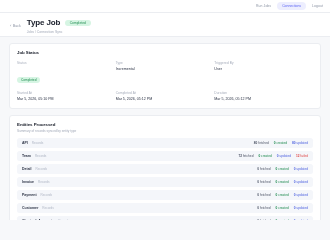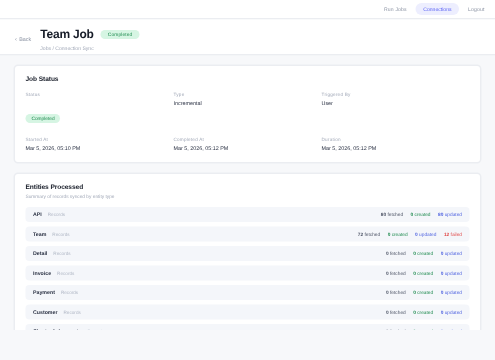--- a/index.html
+++ b/index.html
@@ -167,21 +167,21 @@
   <span class="nav-link">Logout</span>
 </div>
 
 <div class="pagehead">
   <div class="back-btn">
     <span class="back-chev">‹</span>
     <span>Back</span>
   </div>
   <div>
     <div class="title-row">
-      <span class="page-title">Team Job</span>
+      <span class="page-title">Type Job</span>
       <span class="badge-done">Completed</span>
     </div>
     <div class="breadcrumb">Jobs / Connection Sync</div>
   </div>
 </div>
 
 <div class="content">
 
   <div class="card">
     <div class="card-title">Job Status</div>

